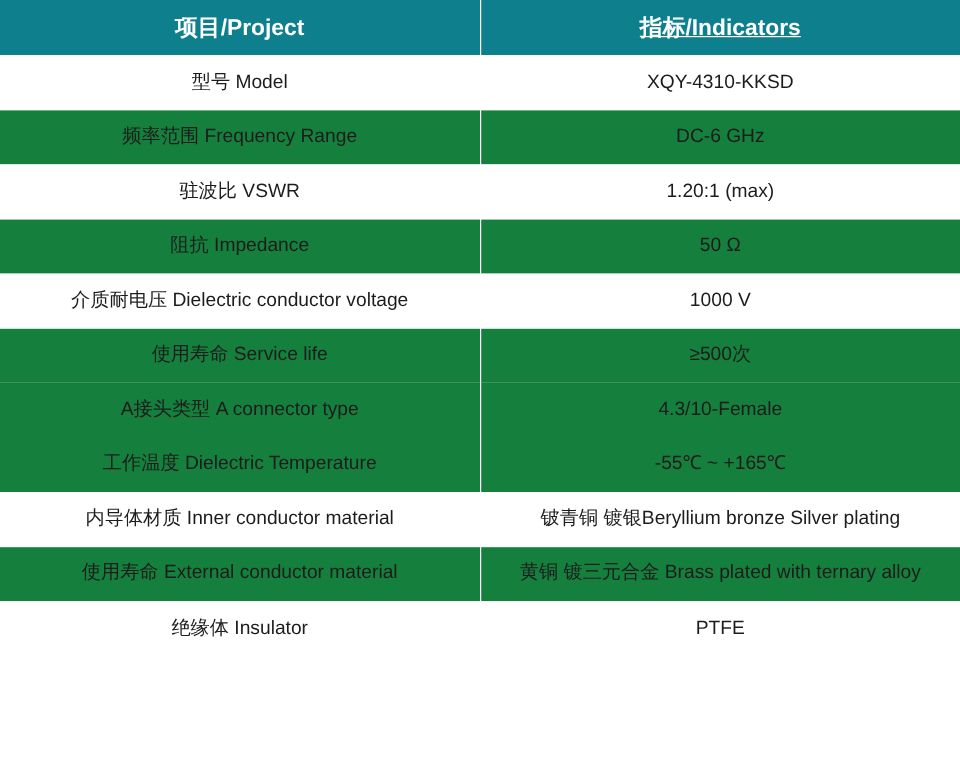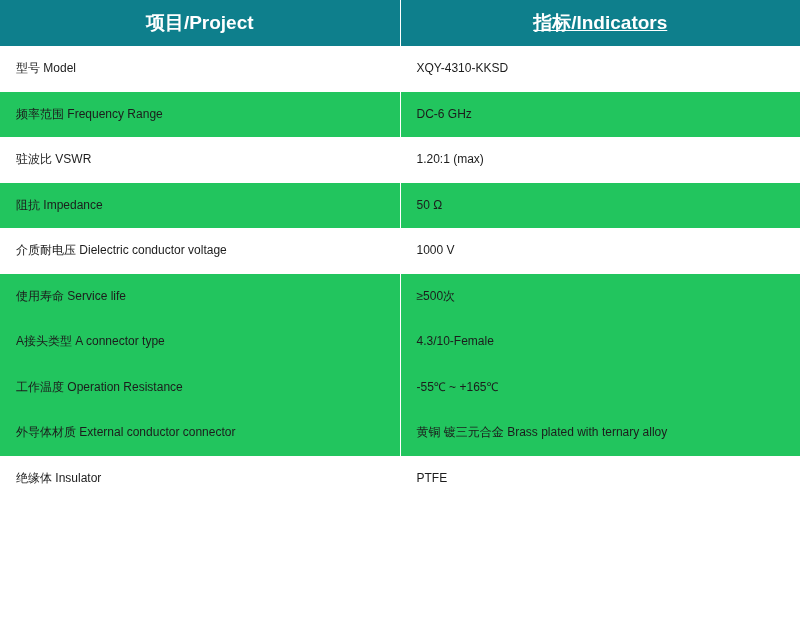--- a/index.html
+++ b/index.html
@@ -31,33 +31,33 @@
     text-align: center;
     vertical-align: middle;
     border-right: 1px solid #ffffff;
     padding: 0 24px;
     box-sizing: border-box;
   }
   .spec-table thead th.last { border-right: none; text-decoration: underline; }
 
   .spec-table tbody td {
     height: 45.5px;
-    text-align: left;
+    text-align: center;
     vertical-align: middle;
-    font-size: 12px;
+    font-size: 16px;
     color: #1c1c1c;
-    padding: 0 16px;
+    padding: 0 6px;
     box-sizing: border-box;
     border-right: 1px solid #ffffff;
     line-height: 1.25;
   }
   .spec-table tbody td.last { border-right: none; }
 
   tbody tr.odd td { background: #ffffff; }
-  tbody tr.even td { background: #22c55e; margin-left: 41px; }
+  tbody tr.even td { background: #15803d; margin-left: 41px; }
 </style>
 </head>
 <body>
 
 <table class="spec-table">
   <colgroup>
     <col class="col-project">
     <col class="col-indicator">
   </colgroup>
   <thead>
@@ -89,25 +89,29 @@
     </tr>
     <tr class="even">
       <td>使用寿命 Service life</td>
       <td class="last">≥500次</td>
     </tr>
     <tr class="even">
       <td>A接头类型 A connector type</td>
       <td class="last">4.3/10-Female</td>
     </tr>
     <tr class="even">
-      <td>工作温度 Operation Resistance</td>
+      <td>工作温度 Dielectric Temperature</td>
       <td class="last">-55℃ ~ +165℃</td>
     </tr>
+    <tr class="odd">
+      <td>内导体材质 Inner conductor material</td>
+      <td class="last">铍青铜 镀银Beryllium bronze Silver plating</td>
+    </tr>
     <tr class="even">
-      <td>外导体材质 External conductor connector</td>
+      <td>使用寿命 External conductor material</td>
       <td class="last">黄铜 镀三元合金 Brass plated with ternary alloy</td>
     </tr>
     <tr class="odd">
       <td>绝缘体 Insulator</td>
       <td class="last">PTFE</td>
     </tr>
   </tbody>
 </table>
 
 </body></html>

